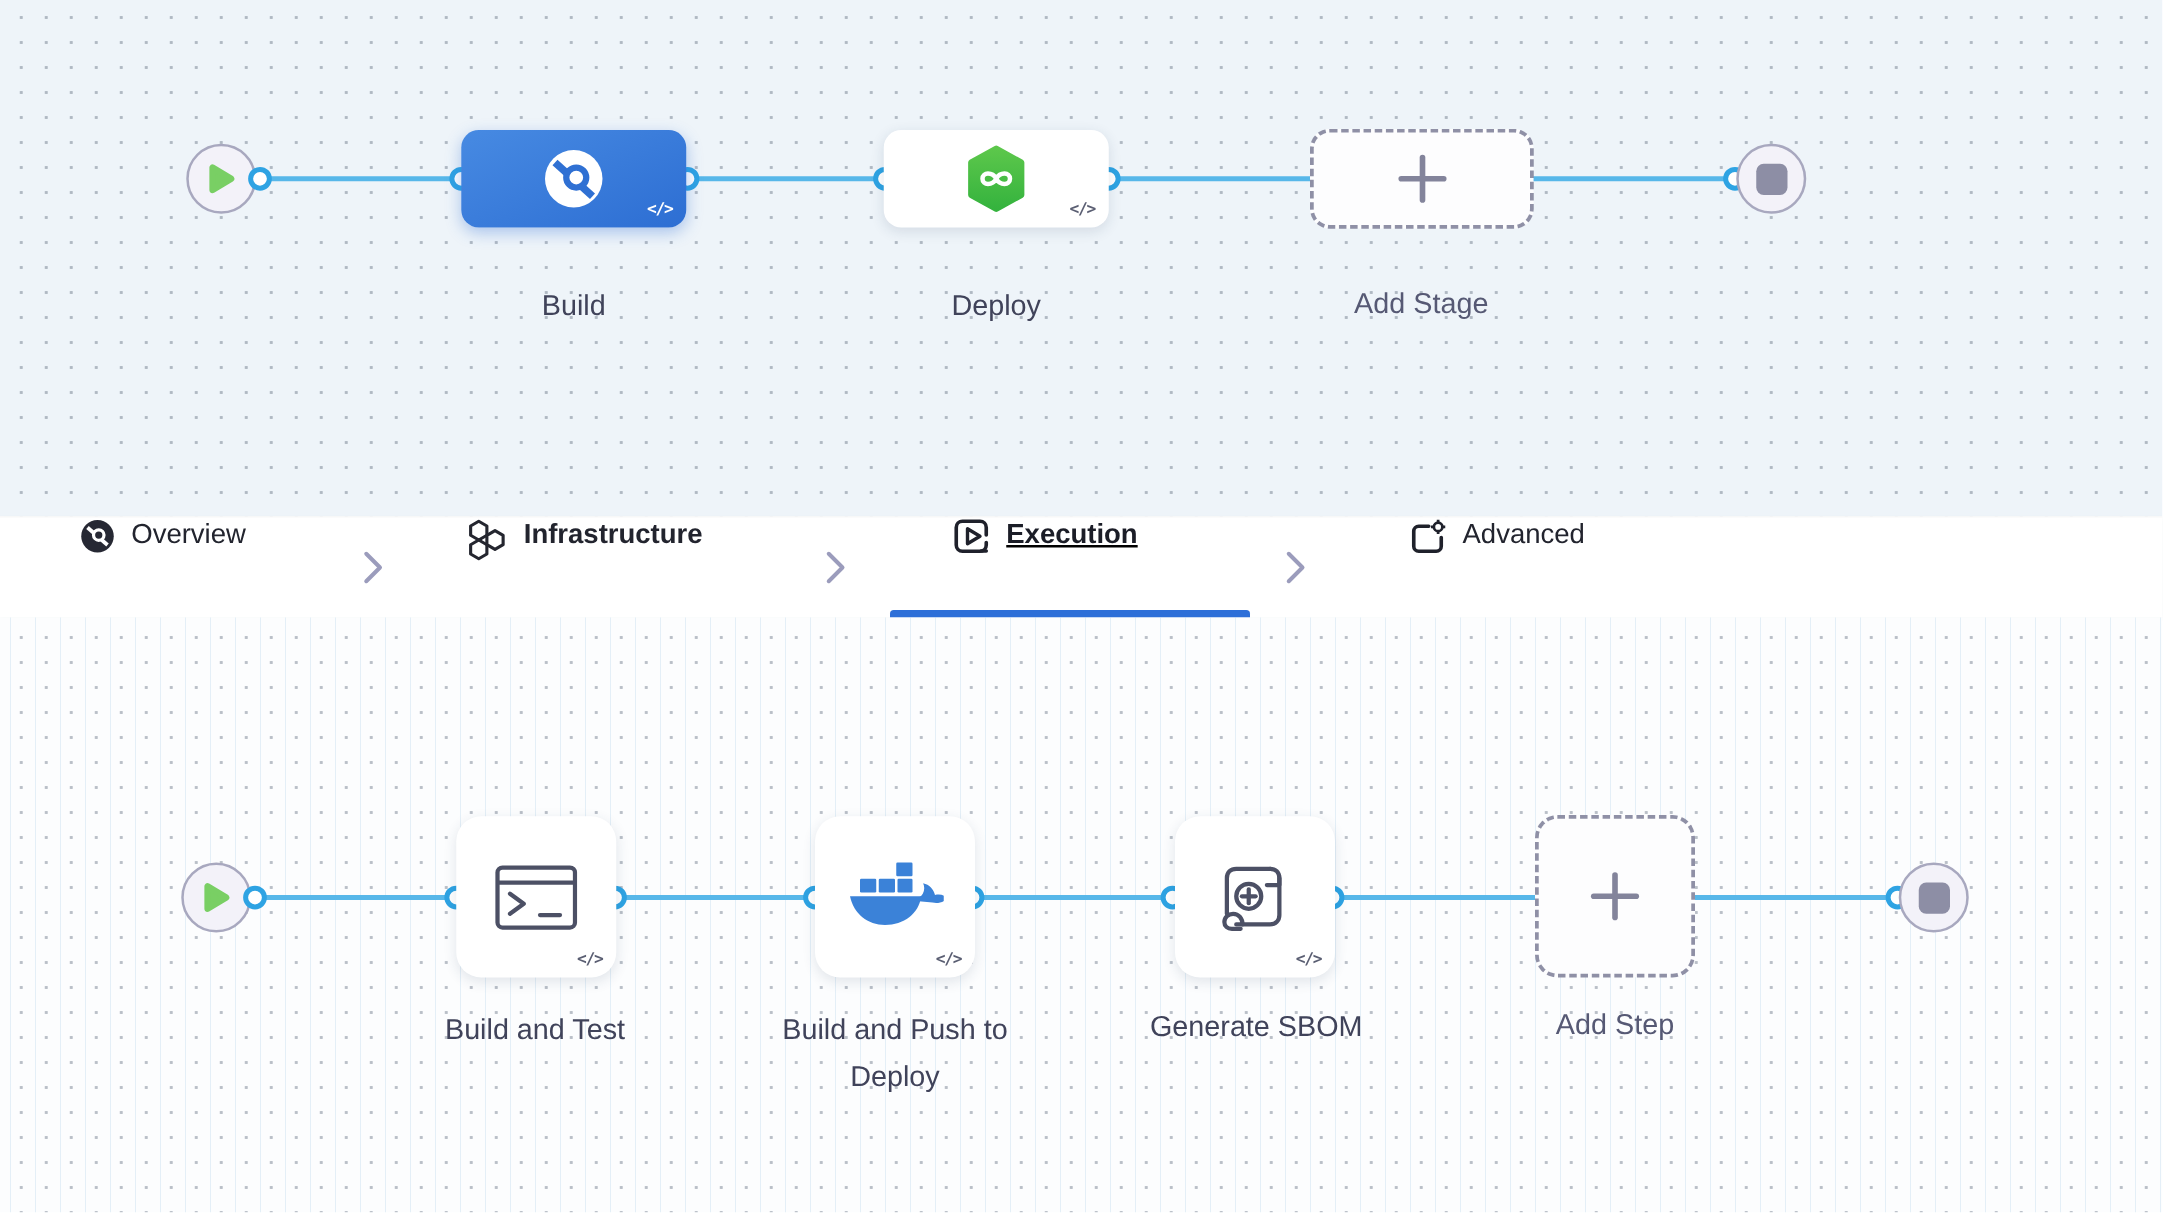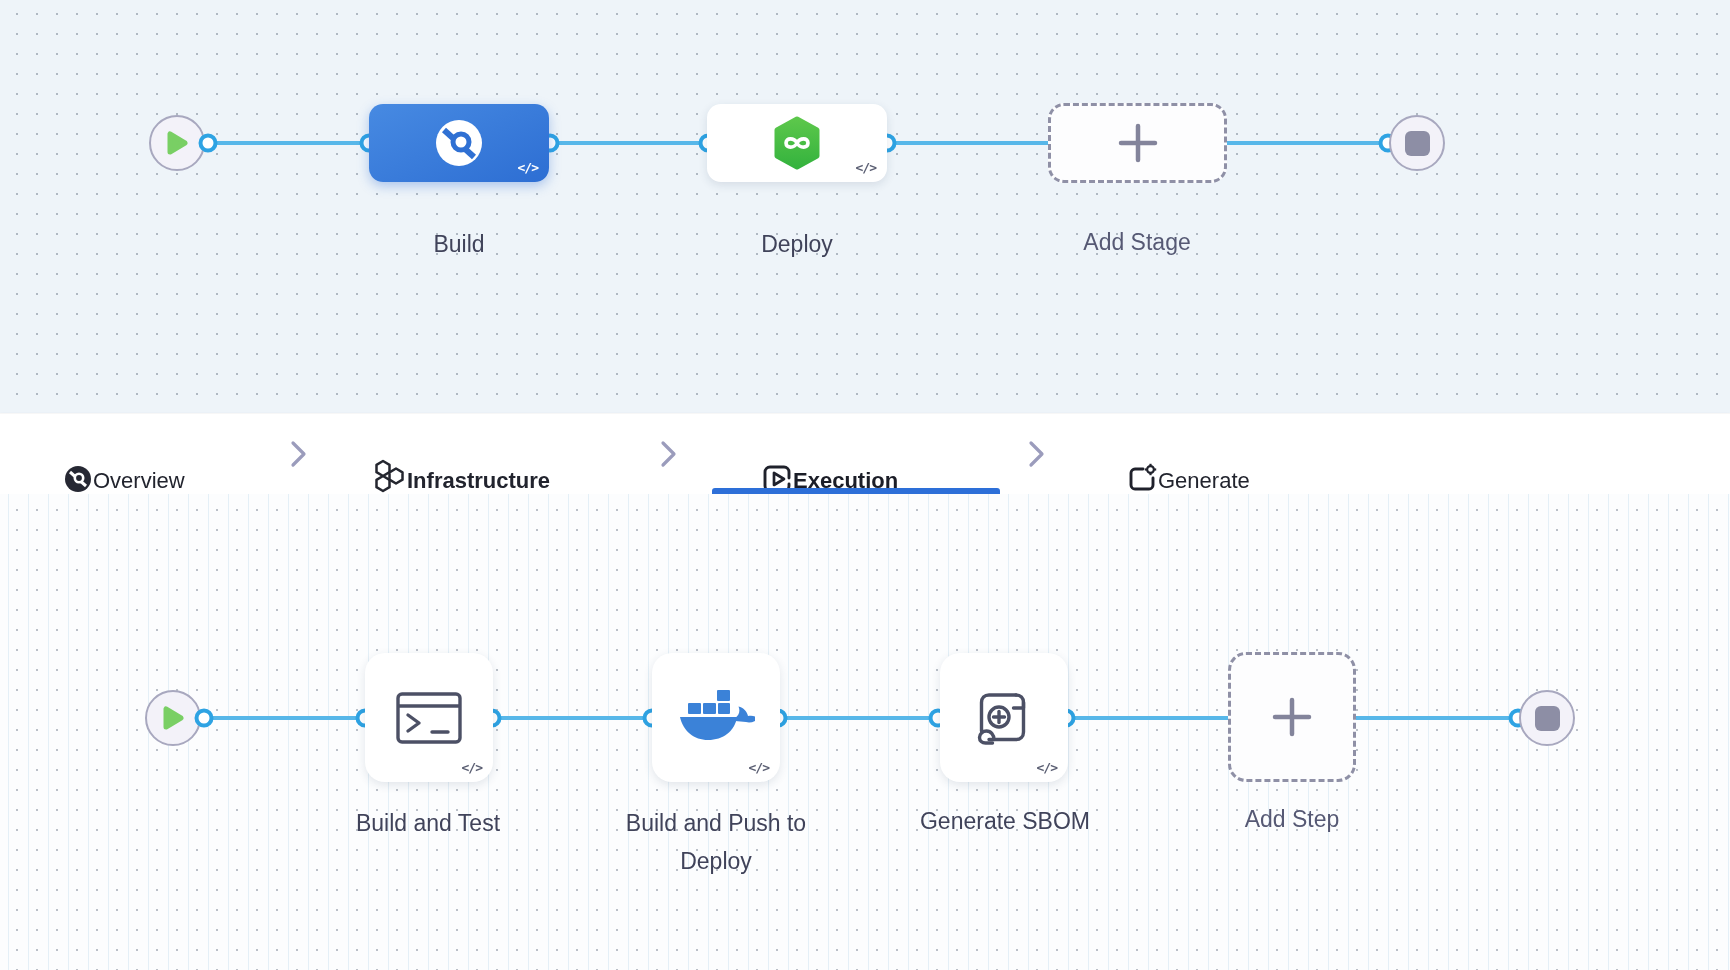--- a/index.html
+++ b/index.html
@@ -22,21 +22,21 @@
       repeating-linear-gradient(90deg, rgba(173,208,233,0.30) 0 1px, transparent 1px 20px);
     background-size:20px 20px, 20px 20px; background-position:7px 6px, 8px 0;
   }
 
   
   .tabbar {
     position:absolute; left:0; top:413px; width:1730px; height:81px;
     background:#fff; border-top:1px solid rgba(0,0,0,0.03);
     box-shadow:0 1px 3px rgba(30,50,80,0.07);
   }
-  .tab { position:absolute; top:0; height:100%; display:flex; align-items:flex-end; cursor:pointer; }
+  .tab { position:absolute; top:0; height:100%; display:flex; align-items:flex-start; gap:12px; cursor:pointer; }
   .tab-label { font-size:22px; color:#22242e; white-space:nowrap; }
   .tab-label.active { font-weight:700; color:#1b1d27; }
   .chevron { position:absolute; top:0; height:100%; display:flex; align-items:center; }
   .tab-underline {
     position:absolute; left:712px; bottom:0; width:288px; height:6px;
     background:#2d6fd8; border-radius:3px 3px 0 0;
   }
 
   
   .edge { position:absolute; height:4px; background:#57b7e9; border-radius:2px; }
@@ -179,21 +179,21 @@
       </svg>
       <span class="tab-label">Infrastructure</span>
     </div>
 
     <div class="chevron" style="left:660px;">
       <svg width="18" height="30" viewBox="0 0 18 30">
           <polyline points="3,4 14,15 3,26" fill="none" stroke="#9b9cbc" stroke-width="3.2" stroke-linecap="round" stroke-linejoin="round"></polyline>
         </svg>
     </div>
 
-    <div class="tab" style="left:763px;">
+    <div class="tab" style="left:763px;text-decoration:underline;">
       <svg width="30" height="30" viewBox="0 0 30 30">
         <path d="M26,20 v2 c0,2.8 -2.2,5 -5,5 h-14 c-2.8,0 -5,-2.2 -5,-5 v-14 c0,-2.8 2.2,-5 5,-5 h14 c2.8,0 5,2.2 5,5 v6" fill="none" stroke="#1f212b" stroke-width="2.9" stroke-linecap="round"></path>
         <polygon points="11,9 11,21 21,15" fill="none" stroke="#1f212b" stroke-width="2.7" stroke-linejoin="round"></polygon>
         <line x1="22" y1="26.8" x2="26" y2="26.8" stroke="#1f212b" stroke-width="2.9" stroke-linecap="round"></line>
       </svg>
       <span class="tab-label active">Execution</span>
     </div>
 
     <div class="chevron" style="left:1028px;">
       <svg width="18" height="30" viewBox="0 0 18 30">
@@ -205,21 +205,21 @@
       <svg width="32" height="32" viewBox="0 0 32 32">
         <path d="M17,7 h-8 c-2.2,0 -4,1.8 -4,4 v12 c0,2.2 1.8,4 4,4 h14 c2.2,0 4,-1.8 4,-4 v-7" fill="none" stroke="#1f212b" stroke-width="2.9" stroke-linecap="round"></path>
         <g stroke="#1f212b" stroke-width="2.2" fill="none">
           <circle cx="24.5" cy="7.5" r="3.4"></circle>
           <line x1="24.5" y1="1.8" x2="24.5" y2="3.6"></line>
           <line x1="24.5" y1="11.4" x2="24.5" y2="13.2"></line>
           <line x1="18.8" y1="7.5" x2="20.6" y2="7.5"></line>
           <line x1="28.4" y1="7.5" x2="30.2" y2="7.5"></line>
         </g>
       </svg>
-      <span class="tab-label">Generate</span>
+      <span class="tab-label">Advanced</span>
     </div>
 
     <div class="tab-underline"></div>
   </div>
 
   <div class="canvas-bottom">
 
     <div class="edge" style="left:204px; top:222px; width:1314px;"></div>
 
     <div class="node-circle" style="left:173px; top:224px;">

